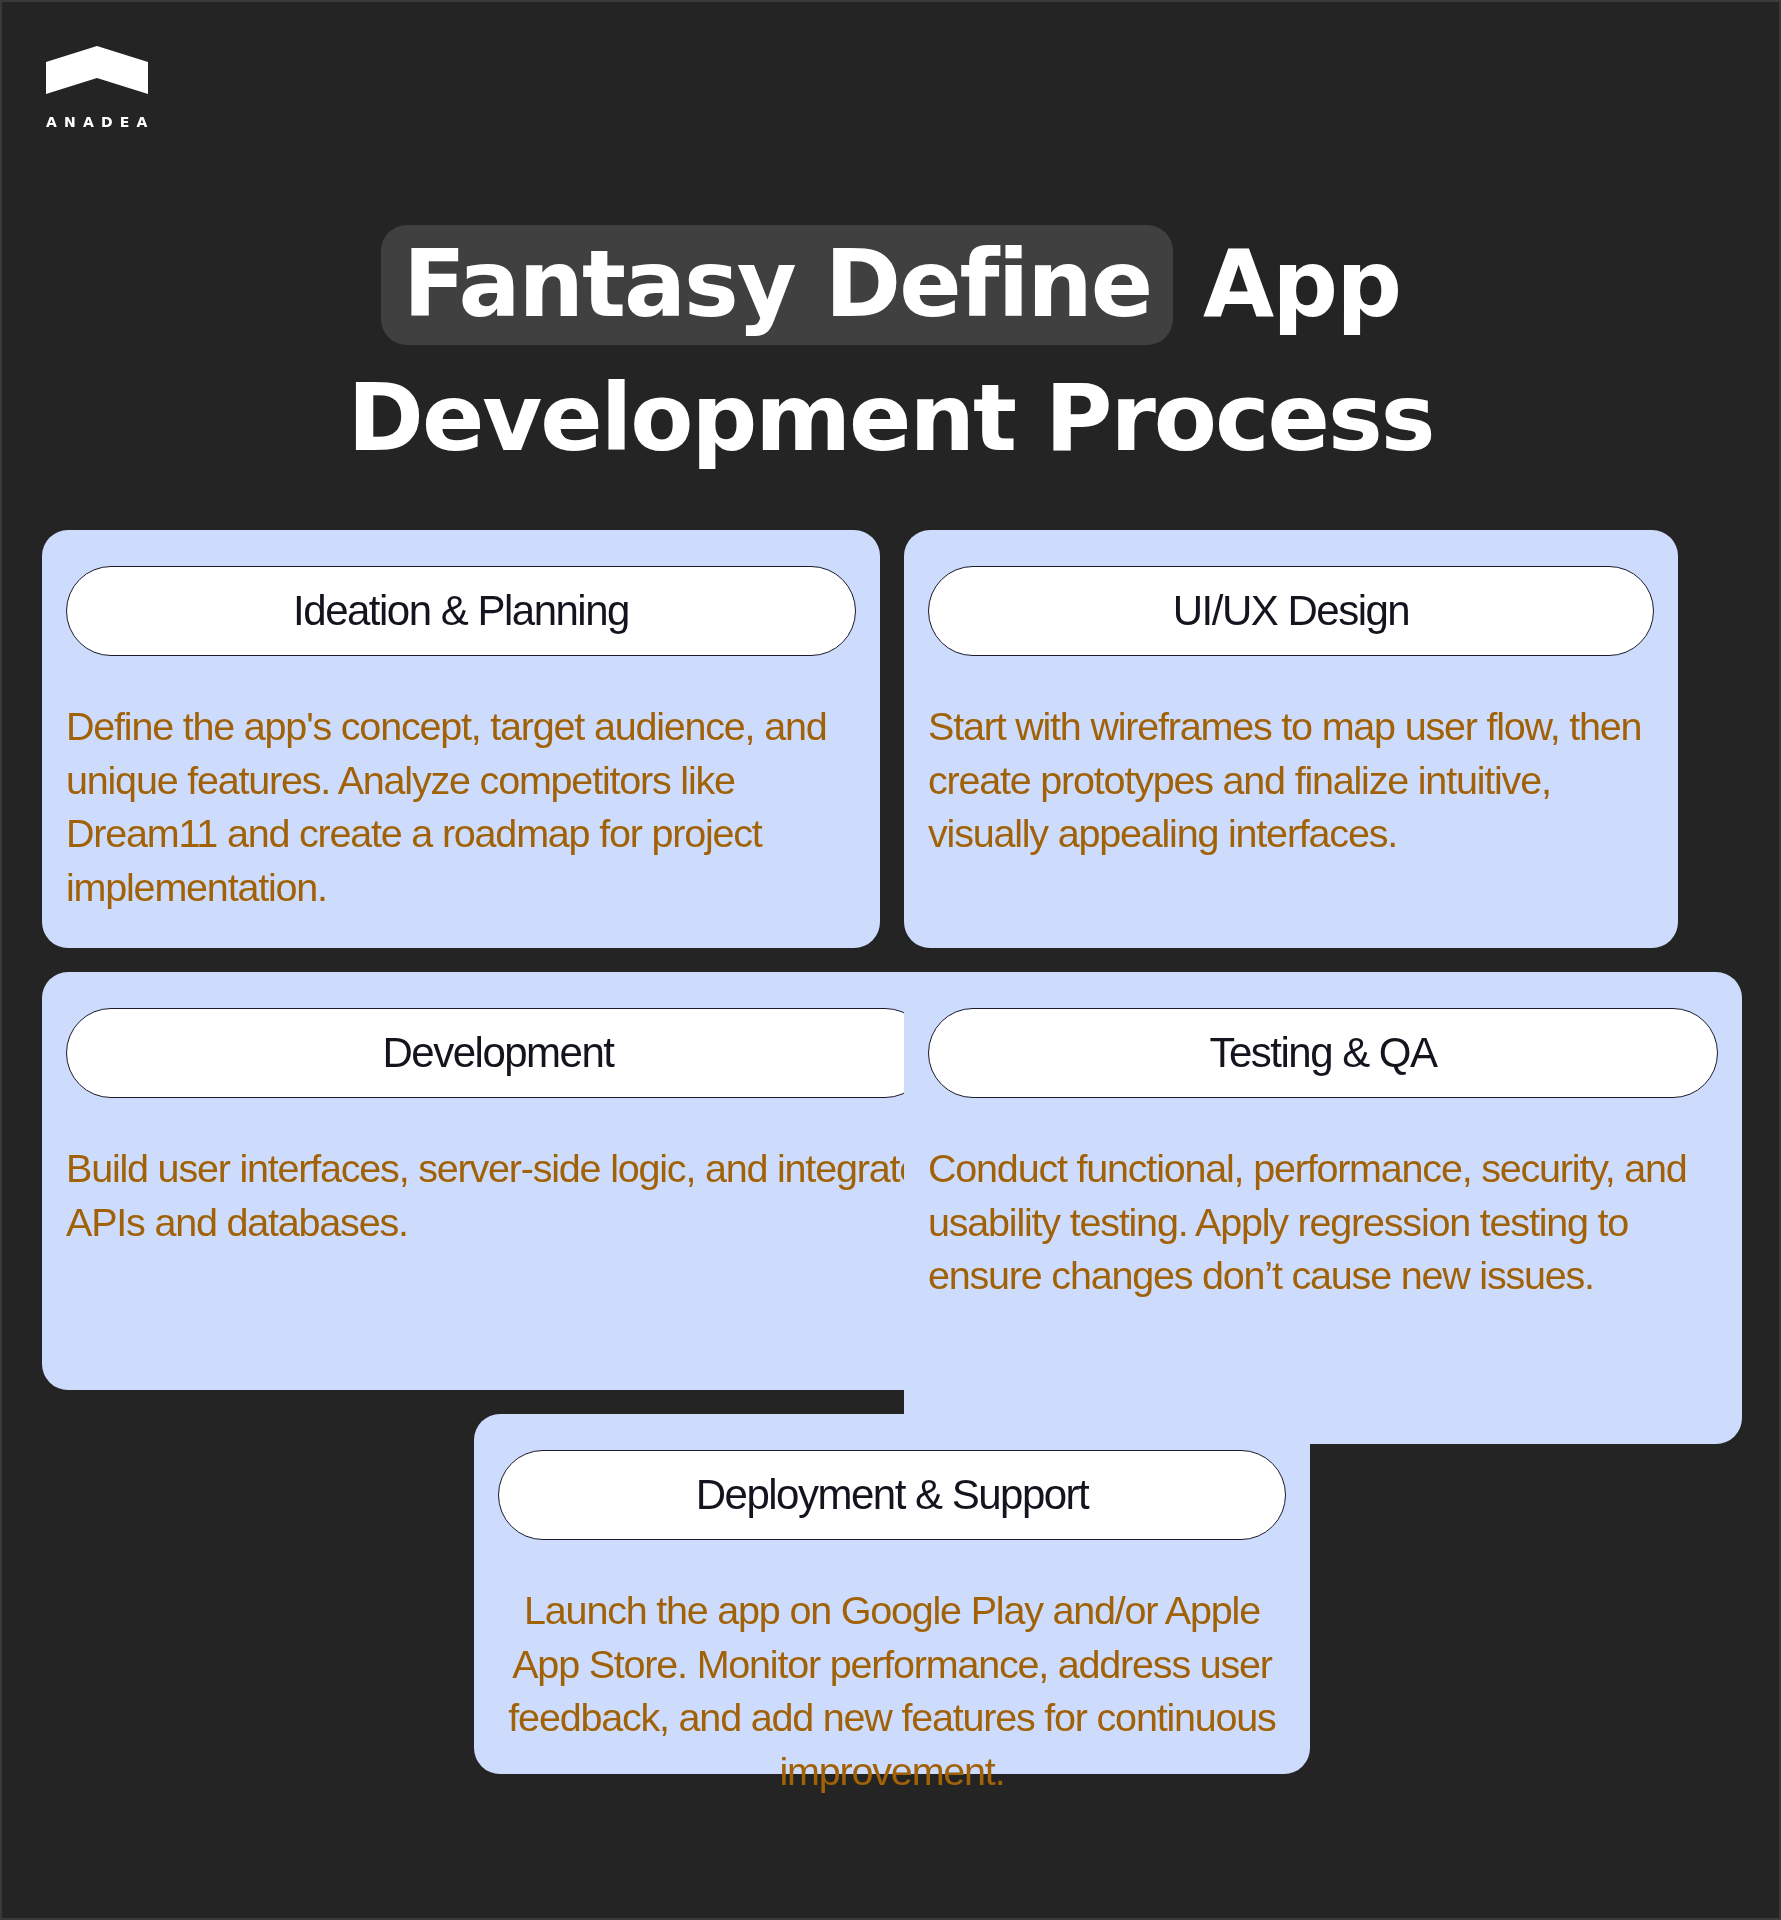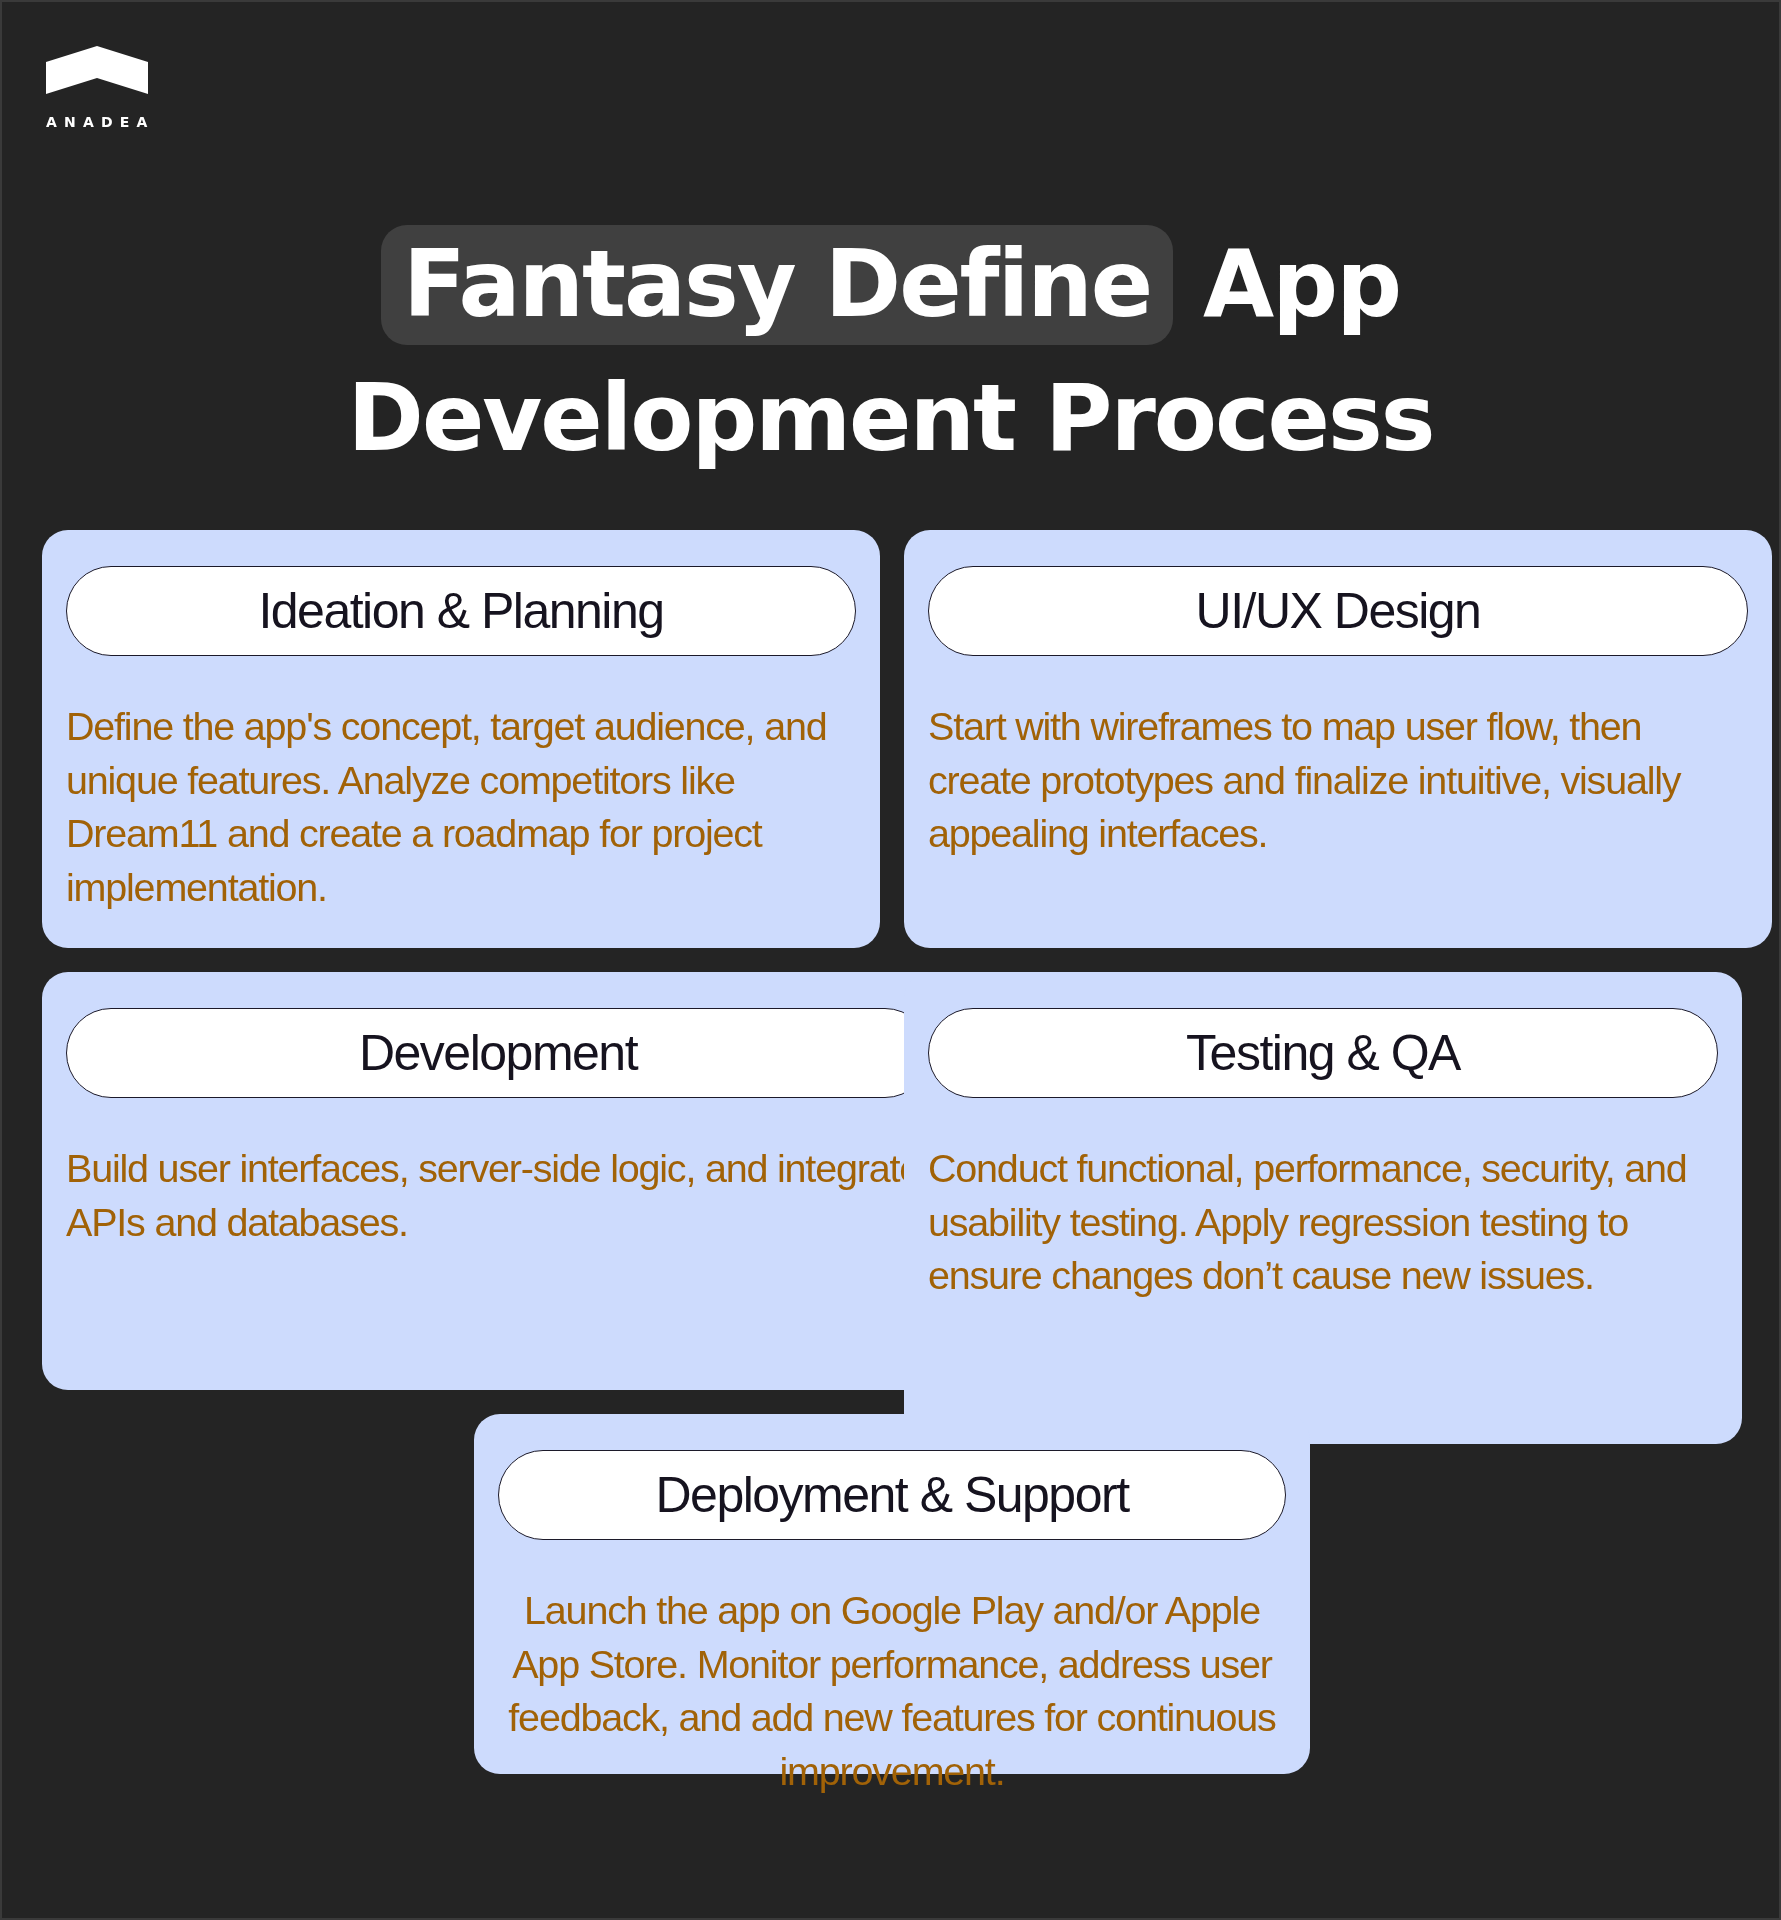--- a/index.html
+++ b/index.html
@@ -28,21 +28,21 @@
     padding:0 22px; height:120px; line-height:120px;
   }
   .card {
     position:absolute; background:#cddbfd; border-radius:26px;
     box-sizing:border-box; padding:36px 24px 0 24px;
   }
   .pill {
     height:90px; border:1.5px solid #1c1a2a; background:#fff;
     border-radius:46px; box-sizing:border-box;
     display:flex; align-items:center; justify-content:center;
-    font-size:50px; color:#16131f; letter-spacing:-1.5px;
+    font-size:42px; color:#16131f; letter-spacing:-1.5px;
     font-family:"Liberation Sans", sans-serif;
   }
   .body-text {
     margin-top:44px; font-size:39.5px; line-height:53.5px; color:#a16207;
     letter-spacing:-1.2px; font-family:"Liberation Sans", sans-serif;
   }
 </style>
 </head>
 <body>
 
@@ -59,21 +59,21 @@
     <span>App</span>
   </div>
   <div class="title-line2">Development Process</div>
 </div>
 
 <div class="card" style="left:40px; top:528px; width:838px; height:418px;">
   <div class="pill">Ideation &amp; Planning</div>
   <div class="body-text">Define the app's concept, target audience, and unique features. Analyze competitors like Dream11 and create a roadmap for project implementation.</div>
 </div>
 
-<div class="card" style="left:902px; top:528px; width:868px; height:418px;">
+<div class="card" style="left:902px; top:528px; width:774px; height:418px;">
   <div class="pill">UI/UX Design</div>
   <div class="body-text">Start with wireframes to map user flow, then create prototypes and finalize intuitive, visually appealing interfaces.</div>
 </div>
 
 <div class="card" style="left:40px; top:970px; width:912px; height:418px;">
   <div class="pill">Development</div>
   <div class="body-text">Build user interfaces, server-side logic, and integrate APIs and databases.</div>
 </div>
 
 <div class="card" style="left:902px; top:970px; width:838px; height:472px;">

